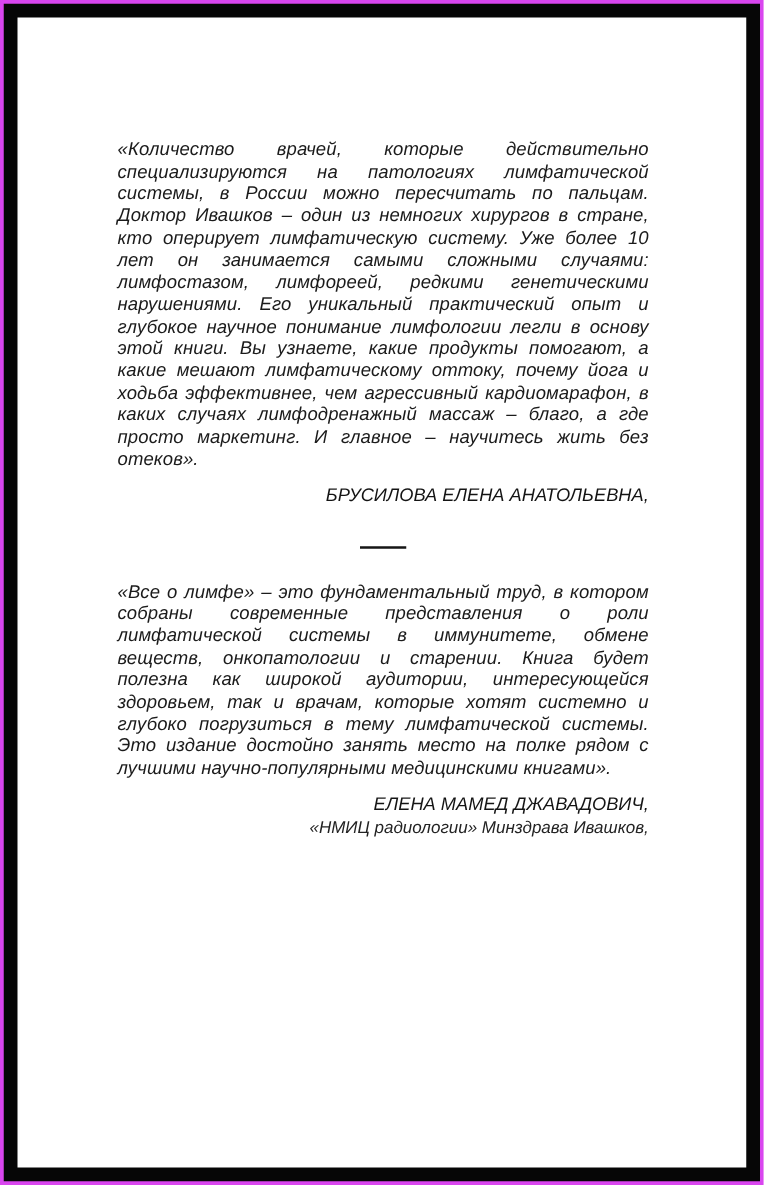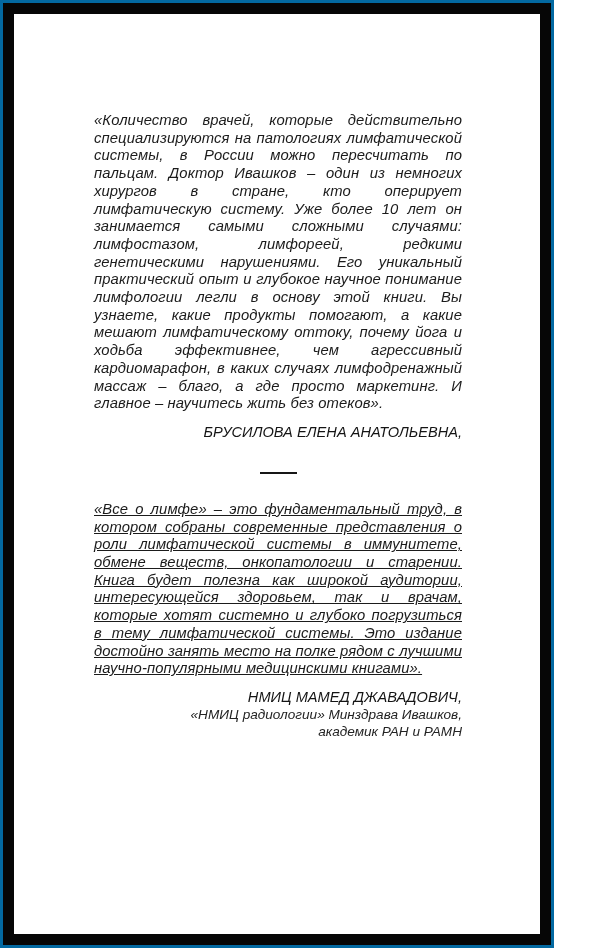--- a/index.html
+++ b/index.html
@@ -3,23 +3,23 @@
   <meta charset="utf-8">
   <style>
     html, body {
       margin: 0;
       padding: 0;
       background: #ffffff;
       font-family: "Liberation Sans", sans-serif;
     }
     .viewport {
       position: relative;
-      width: 554px;
+      width: 611px;
       height: 948px;
-      background: #0369a1;
+      background: #d946ef;
       overflow: hidden;
     }
     .frame {
       position: absolute;
       left: 3px;
       top: 3px;
       right: 3px;
       bottom: 3px;
       background: #060606;
     }
@@ -61,41 +61,39 @@
       margin-top: 1px;
     }
     .divider {
       width: 37px;
       height: 0;
       border-top: 2px solid #161616;
       margin: 31px auto 27px auto;
     }
     .second-quote {
       margin-top: 4px;
-      text-decoration: underline;
     }
   </style>
 </head>
 <body>
 
 <div class="viewport">
   <div class="frame">
     <div class="page">
 
       <p class="quote">«Количество врачей, которые действительно специализируются на патологиях лимфатической системы, в России можно пересчитать по пальцам. Доктор Ивашков – один из немногих хирургов в стране, кто оперирует лимфатическую систему. Уже более 10 лет он занимается самыми сложными случаями: лимфостазом, лимфореей, редкими генетическими нарушениями. Его уникальный практический опыт и глубокое научное понимание лимфологии легли в основу этой книги. Вы узнаете, какие продукты помогают, а какие мешают лимфатическому оттоку, почему йога и ходьба эффективнее, чем агрессивный кардиомарафон, в каких случаях лимфодренажный массаж – благо, а где просто маркетинг. И главное – научитесь жить без отеков».</p>
 
       <div class="attribution">
         <div class="attr-name">БРУСИЛОВА ЕЛЕНА АНАТОЛЬЕВНА,</div>
       </div>
 
       <div class="divider"></div>
 
       <p class="quote second-quote">«Все о лимфе» – это фундаментальный труд, в котором собраны современные представления о роли лимфатической системы в иммунитете, обмене веществ, онкопатологии и старении. Книга будет полезна как широкой аудитории, интересующейся здоровьем, так и врачам, которые хотят системно и глубоко погрузиться в тему лимфатической системы. Это издание достойно занять место на полке рядом с лучшими научно-популярными медицинскими книгами».</p>
 
       <div class="attribution">
-        <div class="attr-name">НМИЦ МАМЕД ДЖАВАДОВИЧ,</div>
+        <div class="attr-name">ЕЛЕНА МАМЕД ДЖАВАДОВИЧ,</div>
         <div class="attr-role">«НМИЦ радиологии» Минздрава Ивашков,</div>
-        <div class="attr-role">академик РАН и РАМН</div>
       </div>
 
     </div>
   </div>
 </div>
 
 </body></html>

